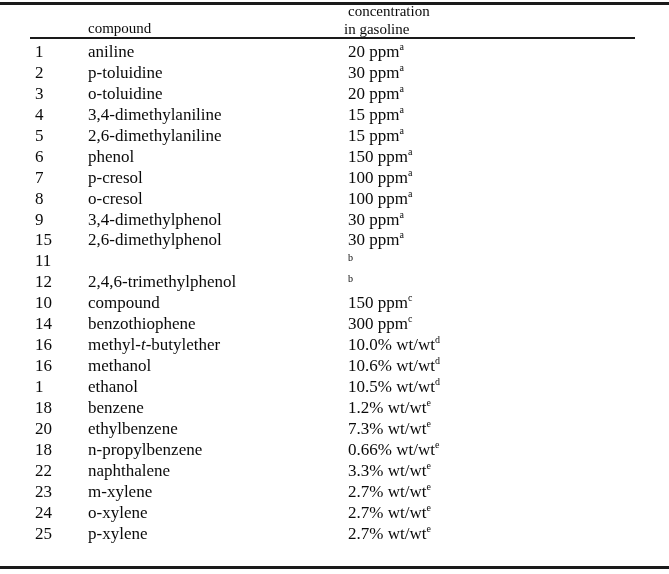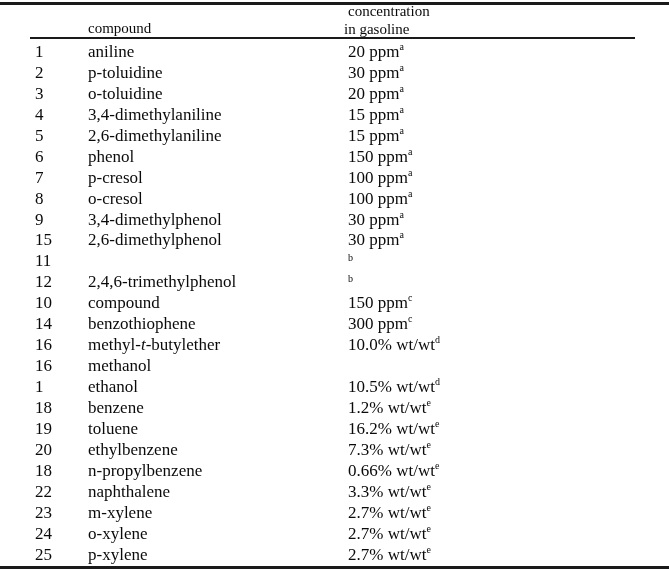--- a/index.html
+++ b/index.html
@@ -161,37 +161,33 @@
         <div class="cell c-conc">300 ppm<sup>c</sup></div>
       </div>
       <div class="row">
         <div class="cell c-index">16</div>
         <div class="cell c-compound">methyl-<i>t</i>-butylether</div>
         <div class="cell c-conc">10.0% wt/wt<sup>d</sup></div>
       </div>
       <div class="row">
         <div class="cell c-index">16</div>
         <div class="cell c-compound">methanol</div>
+        <div class="cell c-conc">10.6% wt/wt<sup>d</sup></div>
       </div>
       <div class="row">
         <div class="cell c-index">1</div>
         <div class="cell c-compound">ethanol</div>
         <div class="cell c-conc">10.5% wt/wt<sup>d</sup></div>
       </div>
       <div class="row">
         <div class="cell c-index">18</div>
         <div class="cell c-compound">benzene</div>
         <div class="cell c-conc">1.2% wt/wt<sup>e</sup></div>
       </div>
       <div class="row">
-        <div class="cell c-index">19</div>
-        <div class="cell c-compound">toluene</div>
-        <div class="cell c-conc">16.2% wt/wt<sup>e</sup></div>
-      </div>
-      <div class="row">
         <div class="cell c-index">20</div>
         <div class="cell c-compound">ethylbenzene</div>
         <div class="cell c-conc">7.3% wt/wt<sup>e</sup></div>
       </div>
       <div class="row">
         <div class="cell c-index">18</div>
         <div class="cell c-compound">n-propylbenzene</div>
         <div class="cell c-conc">0.66% wt/wt<sup>e</sup></div>
       </div>
       <div class="row">

